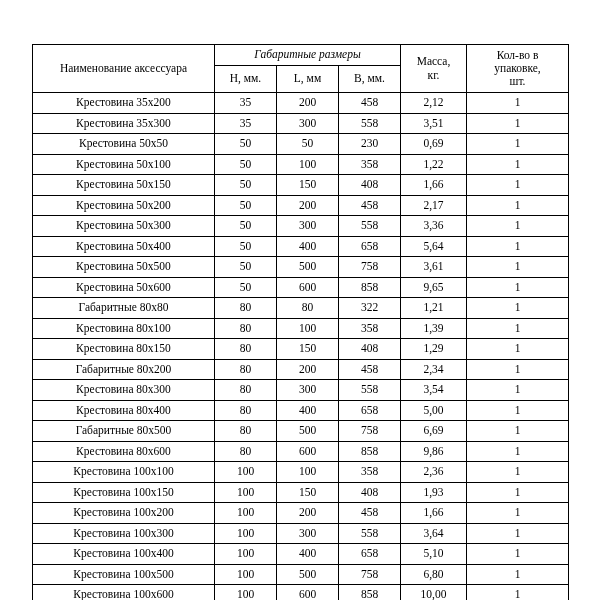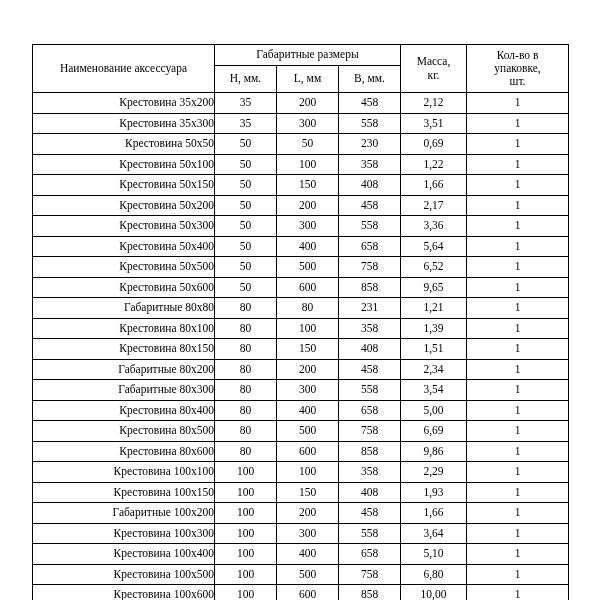--- a/index.html
+++ b/index.html
@@ -32,41 +32,42 @@
     font-size: 11.5px;
     line-height: 1.15;
     padding: 0;
     font-weight: normal;
   }
   th.h-group {
     text-align: center;
     vertical-align: middle;
     height: 20px;
     font-size: 11.5px;
+    font-style: italic;
   }
   th.h-name {
     text-align: center;
     vertical-align: middle;
     font-size: 11.5px;
   }
   th.h-sub {
     text-align: center;
     vertical-align: middle;
     height: 26px;
     font-size: 11.5px;
     margin-top: 36px;
   }
   th.h-mass, th.h-pack {
     text-align: center;
     vertical-align: middle;
     font-size: 11.5px;
     line-height: 1.25;
   }
   td.c-name {
-    text-align: right;
+    text-align: center;
     padding-left: 6px;
     height: 19.5px;
     white-space: nowrap;
   }
   td.c-num {
     text-align: center;
     height: 19.5px;
   }
   
   col.w-name { width: 182px; }
@@ -172,113 +173,113 @@
           <td class="c-num">400</td>
           <td class="c-num">658</td>
           <td class="c-num">5,64</td>
           <td class="c-num">1</td>
         </tr>
         <tr>
           <td class="c-name">Крестовина 50х500</td>
           <td class="c-num">50</td>
           <td class="c-num">500</td>
           <td class="c-num">758</td>
-          <td class="c-num">6,52</td>
+          <td class="c-num">3,61</td>
           <td class="c-num">1</td>
         </tr>
         <tr>
           <td class="c-name">Крестовина 50х600</td>
           <td class="c-num">50</td>
           <td class="c-num">600</td>
           <td class="c-num">858</td>
           <td class="c-num">9,65</td>
           <td class="c-num">1</td>
         </tr>
         <tr>
           <td class="c-name">Габаритные 80х80</td>
           <td class="c-num">80</td>
           <td class="c-num">80</td>
-          <td class="c-num">231</td>
+          <td class="c-num">322</td>
           <td class="c-num">1,21</td>
           <td class="c-num">1</td>
         </tr>
         <tr>
           <td class="c-name">Крестовина 80х100</td>
           <td class="c-num">80</td>
           <td class="c-num">100</td>
           <td class="c-num">358</td>
           <td class="c-num">1,39</td>
           <td class="c-num">1</td>
         </tr>
         <tr>
           <td class="c-name">Крестовина 80х150</td>
           <td class="c-num">80</td>
           <td class="c-num">150</td>
           <td class="c-num">408</td>
-          <td class="c-num">1,51</td>
+          <td class="c-num">1,29</td>
           <td class="c-num">1</td>
         </tr>
         <tr>
           <td class="c-name">Габаритные 80х200</td>
           <td class="c-num">80</td>
           <td class="c-num">200</td>
           <td class="c-num">458</td>
           <td class="c-num">2,34</td>
           <td class="c-num">1</td>
         </tr>
         <tr>
-          <td class="c-name">Габаритные 80х300</td>
+          <td class="c-name">Крестовина 80х300</td>
           <td class="c-num">80</td>
           <td class="c-num">300</td>
           <td class="c-num">558</td>
           <td class="c-num">3,54</td>
           <td class="c-num">1</td>
         </tr>
         <tr>
           <td class="c-name">Крестовина 80х400</td>
           <td class="c-num">80</td>
           <td class="c-num">400</td>
           <td class="c-num">658</td>
           <td class="c-num">5,00</td>
           <td class="c-num">1</td>
         </tr>
         <tr>
-          <td class="c-name">Крестовина 80х500</td>
+          <td class="c-name">Габаритные 80х500</td>
           <td class="c-num">80</td>
           <td class="c-num">500</td>
           <td class="c-num">758</td>
           <td class="c-num">6,69</td>
           <td class="c-num">1</td>
         </tr>
         <tr>
           <td class="c-name">Крестовина 80х600</td>
           <td class="c-num">80</td>
           <td class="c-num">600</td>
           <td class="c-num">858</td>
           <td class="c-num">9,86</td>
           <td class="c-num">1</td>
         </tr>
         <tr>
           <td class="c-name">Крестовина 100х100</td>
           <td class="c-num">100</td>
           <td class="c-num">100</td>
           <td class="c-num">358</td>
-          <td class="c-num">2,29</td>
+          <td class="c-num">2,36</td>
           <td class="c-num">1</td>
         </tr>
         <tr>
           <td class="c-name">Крестовина 100х150</td>
           <td class="c-num">100</td>
           <td class="c-num">150</td>
           <td class="c-num">408</td>
           <td class="c-num">1,93</td>
           <td class="c-num">1</td>
         </tr>
         <tr>
-          <td class="c-name">Габаритные 100х200</td>
+          <td class="c-name">Крестовина 100х200</td>
           <td class="c-num">100</td>
           <td class="c-num">200</td>
           <td class="c-num">458</td>
           <td class="c-num">1,66</td>
           <td class="c-num">1</td>
         </tr>
         <tr>
           <td class="c-name">Крестовина 100х300</td>
           <td class="c-num">100</td>
           <td class="c-num">300</td>

